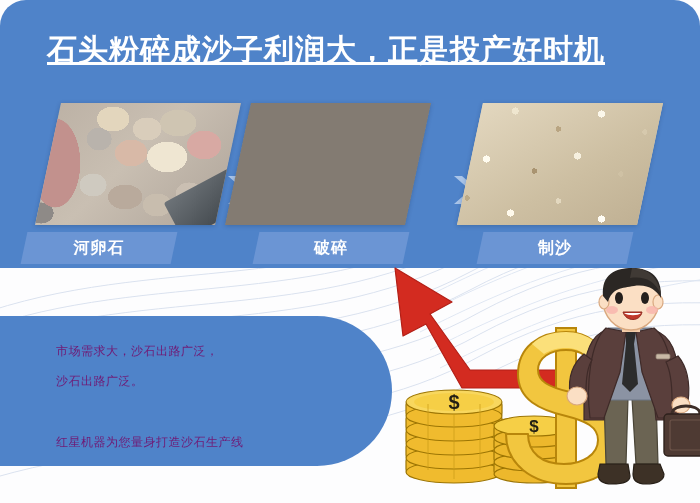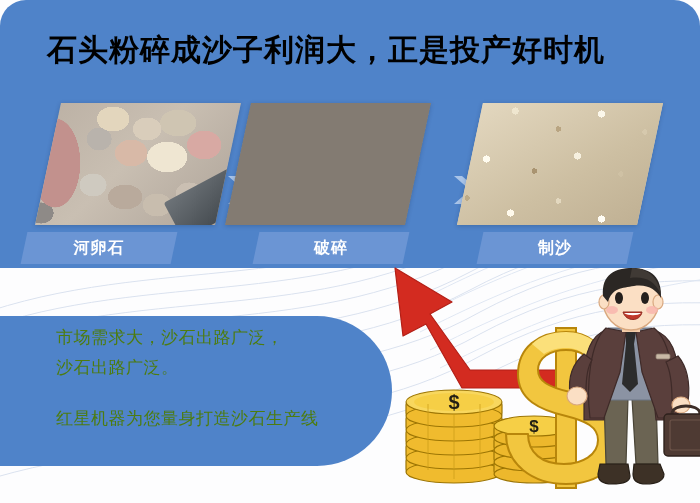--- a/index.html
+++ b/index.html
@@ -15,26 +15,27 @@
 
   
   .header{
     position:absolute;left:0;top:0;width:700px;height:268px;
     background:#4f83c9;
     border-radius:26px 26px 0 0;
   }
   .header-title{
     position:absolute;left:0;top:28px;width:652px;
     text-align:center;
-    color:#000000;
+    color:#ffffff;
     font-size:30px;
     font-weight:bold;
     letter-spacing:1px;
     line-height:44px;
     white-space:nowrap;
+    text-decoration:underline;
   }
 
   
   .panel{position:absolute;top:103px;width:180px;height:122px;}
   .panel .shot{
     position:absolute;left:0;top:0;width:180px;height:122px;
     transform:skewX(-12deg);
     overflow:hidden;
     box-shadow:0 1px 4px rgba(20,40,70,.25);
   }
@@ -140,24 +141,24 @@
   #bar2{left:256px;}
   #bar3{left:480px;}
 
   
   .copy-panel{
     position:absolute;left:-40px;top:316px;width:432px;height:150px;
     background:#4f83c9;
     border-radius:0 78px 78px 0;
   }
   .copy-text{
-    position:absolute;left:56px;top:323px;width:330px;
-    color:#4d7c0f;font-size:17px;line-height:30px;letter-spacing:.5px;
-  }
-  .copy-text .p2{margin-top:21px;}
+    position:absolute;left:56px;top:336px;width:330px;
+    color:#701a75;font-size:12px;line-height:30px;letter-spacing:.5px;
+  }
+  .copy-text .p2{margin-top:32px;font-family:Liberation Mono, monospace;}
 
   
   .art{position:absolute;}
 </style>
 </head>
 <body>
 
 <div id="poster">
 
   <svg class="bg-waves" viewBox="0 0 700 503" preserveAspectRatio="none">

